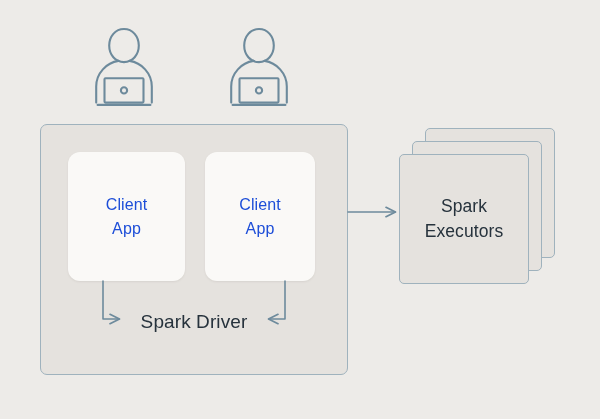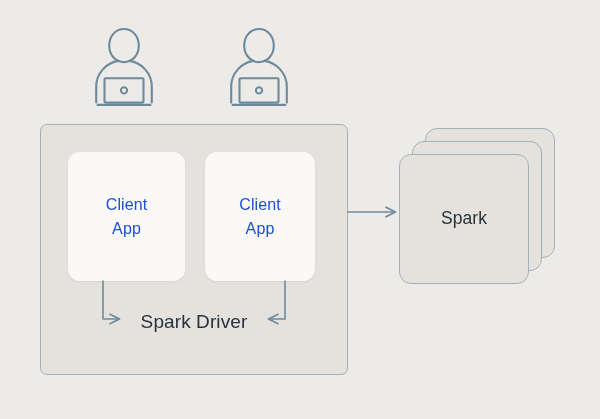--- a/index.html
+++ b/index.html
@@ -71,21 +71,21 @@
     color: #26323c;
     font-size: 19px;
     letter-spacing: 0.1px;
     white-space: nowrap;
   }
 
   .exec-card {
     position: absolute;
     background: #e5e2de;
     border: 1.4px solid #9fb2bd;
-    border-radius: 12px;
+    border-radius: 5px;
     box-sizing: border-box;
   }
   #exec-card-back  { left: 425px; top: 128px; width: 130px; height: 130px; }
   #exec-card-mid   { left: 412px; top: 141px; width: 130px; height: 130px; }
   #exec-card-front {
     left: 399px; top: 154px; width: 130px; height: 130px;
     display: flex; flex-direction: column;
     align-items: center; justify-content: center;
     color: #26323c;
     font-size: 17.5px;
@@ -139,20 +139,21 @@
     <span class="ln">Client</span>
     <span class="ln">App</span>
   </div>
 
   <div id="spark-driver-label">Spark Driver</div>
 
   <div class="exec-card" id="exec-card-back"></div>
   <div class="exec-card" id="exec-card-mid"></div>
   <div class="exec-card" id="exec-card-front">
     <span class="ln">Spark</span>
+    <span class="ln">Executors</span>
   </div>
 
   <svg id="arrows-svg" viewBox="0 0 600 419">
     <defs>
       <marker id="ah-right" viewBox="0 0 10 10" refX="8.4" refY="5" markerWidth="7.2" markerHeight="7.2" orient="auto-start-reverse">
         <path d="M0.6 0.9 L8.8 5 L0.6 9.1" fill="none" stroke="#6d8a9c" stroke-width="1.5" stroke-linecap="round" stroke-linejoin="round"></path>
       </marker>
       <marker id="ah-left" viewBox="0 0 10 10" refX="8.4" refY="5" markerWidth="7.2" markerHeight="7.2" orient="auto-start-reverse">
         <path d="M0.6 0.9 L8.8 5 L0.6 9.1" fill="none" stroke="#6d8a9c" stroke-width="1.5" stroke-linecap="round" stroke-linejoin="round"></path>
       </marker>

